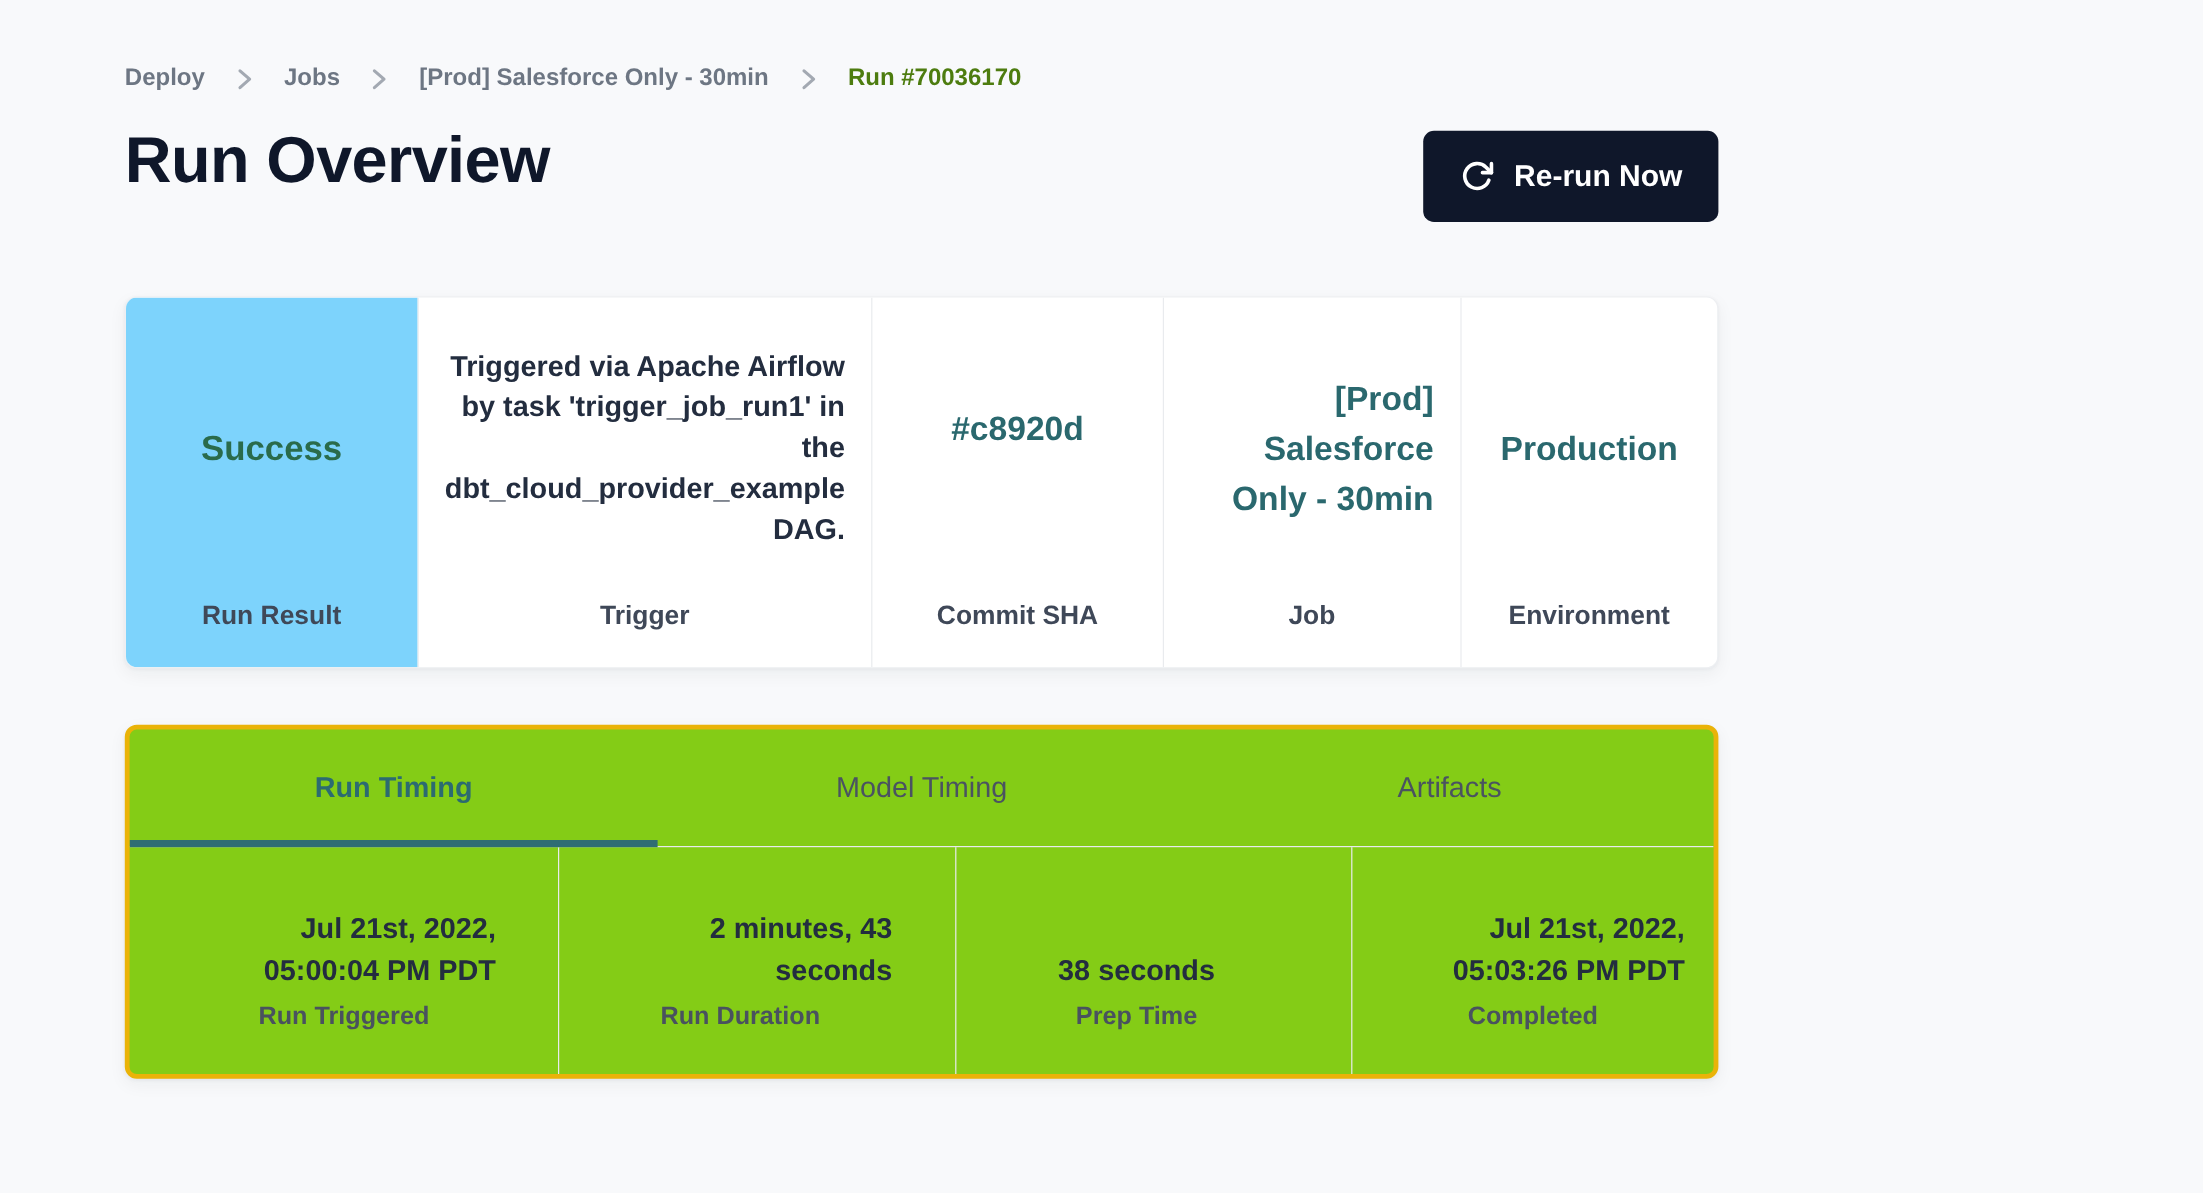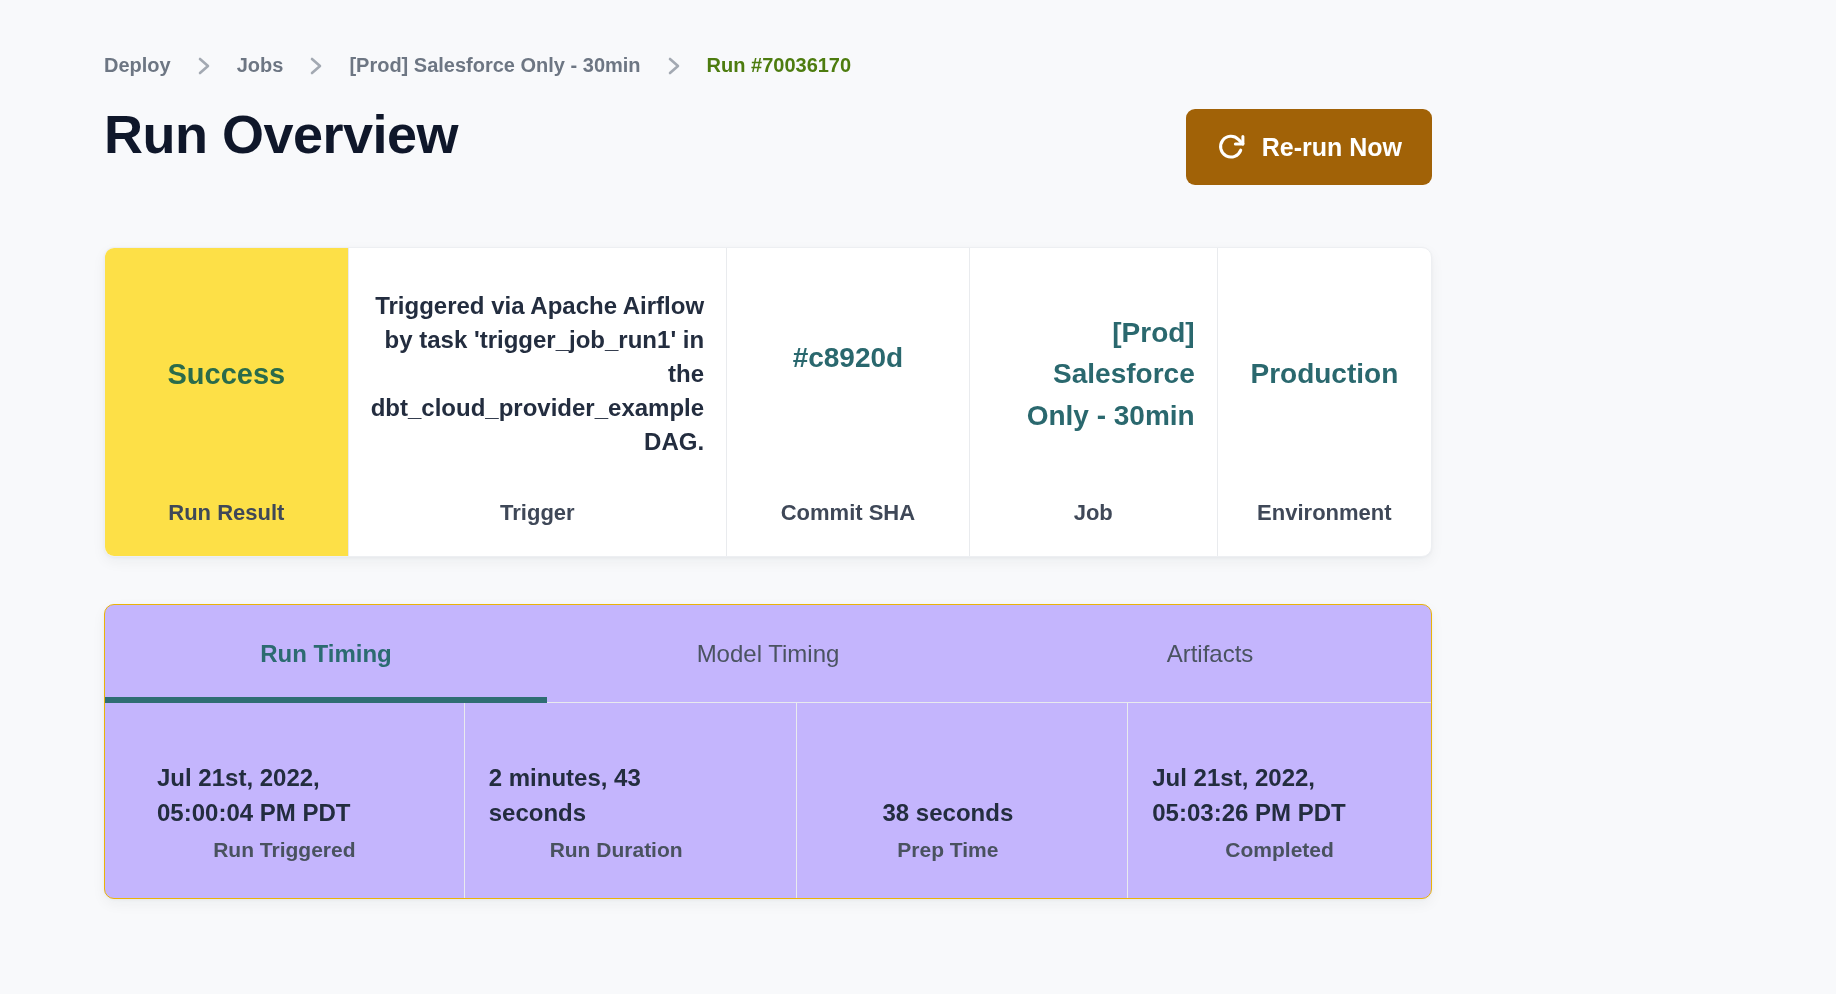--- a/index.html
+++ b/index.html
@@ -17,62 +17,62 @@
   .crumb { cursor:pointer; }
   .crumb.current { color:#4d7c0f; font-weight:700; cursor:default; }
   .crumb-sep { display:flex; align-items:center; color:#a3a9b2; margin:0 12px; }
   .crumb-sep svg { width:14px; height:18px; }
 
   
   .page-header { display:flex; align-items:flex-start; justify-content:space-between; margin-top:26px; }
   .page-title { font-size:54px; font-weight:700; color:#0f172a; letter-spacing:-0.5px; }
   .rerun-btn {
     display:flex; align-items:center; gap:16px;
-    background:#a16207; color:#fff; border:none; border-radius:9px;
+    background:#0f172a; color:#fff; border:none; border-radius:9px;
     height:76px; padding:0 30px; font-size:25px; font-weight:600;
     font-family:"Liberation Sans", sans-serif; cursor:pointer; margin-top:6px;
   }
   .rerun-btn svg { width:30px; height:30px; }
 
   
   .summary-row {
     display:flex; margin-top:62px; height:310px;
     background:#fff; border-radius:10px; border:1px solid #edeff2;
     box-shadow:0 1px 3px rgba(25,30,40,.04), 0 5px 14px rgba(25,30,40,.05);
     overflow:hidden;
   }
   .summary-card { display:flex; flex-direction:column; border-left:1px solid #e9ebee; padding:0 22px; }
   .summary-card:first-child { border-left:none; }
   .summary-card .value-wrap { flex:1; display:flex; align-items:center; justify-content:center; text-align:right; }
   .summary-card .card-label { text-align:center; font-size:22px; font-weight:600; color:#3f4858; padding-bottom:30px; }
-  .card-success { background:#fde047; flex:0 0 18.3%; }
+  .card-success { background:#7dd3fc; flex:0 0 18.3%; }
   .card-success .value { font-size:29px; font-weight:700; color:#2a6b4b; }
   .card-trigger { flex:0 0 26.6%; }
   .card-trigger .value { font-size:24px; font-weight:700; color:#232d3f; line-height:1.42; }
   .card-sha { flex:0 0 18.3%;gap:32px; }
   .card-job { flex:0 0 18.7%; }
   .card-env { flex:1; }
   .teal-link .value { font-size:28px; font-weight:700; color:#2a686e; line-height:1.48; cursor:pointer; }
 
   
   .timing-panel {
     margin-top:47px; height:295px;
-    background:#c4b5fd; border-radius:10px; border:1px solid #eab308;
+    background:#84cc16; border-radius:10px; border:4px solid #eab308;
     box-shadow:0 1px 3px rgba(25,30,40,.04), 0 5px 14px rgba(25,30,40,.05);
     display:flex; flex-direction:column; overflow:hidden;
   }
   .tab-bar { display:flex; height:98px; border-bottom:1px solid #e8eaee; }
   .tab { flex:1; display:flex; align-items:center; justify-content:center;
          font-size:24px; color:#4a5361; cursor:pointer; position:relative; }
   .tab.active { color:#2c6b71; font-weight:700; }
   .tab.active::after { content:""; position:absolute; left:0; right:0; bottom:-1px; height:6px; background:#2f6d73; }
 
   .timing-row { flex:1; display:flex; }
   .timing-cell { flex:1; display:flex; flex-direction:column; justify-content:flex-end; align-items:center;
-                 border-left:1px solid #e9ebee; text-align:left; padding:0 24px 36px 24px;margin-left:28px; }
+                 border-left:1px solid #e9ebee; text-align:right; padding:0 24px 36px 24px;margin-left:28px; }
   .timing-cell:first-child { border-left:none; }
   .timing-value { font-size:24px; font-weight:700; color:#232d3f; line-height:1.45; max-width:370px; }
   .timing-label { font-size:21px; font-weight:600; color:#49525f; margin-top:7px; }
 </style>
 </head>
 <body>
 
 <div class="page">
 
   <nav class="breadcrumb">

